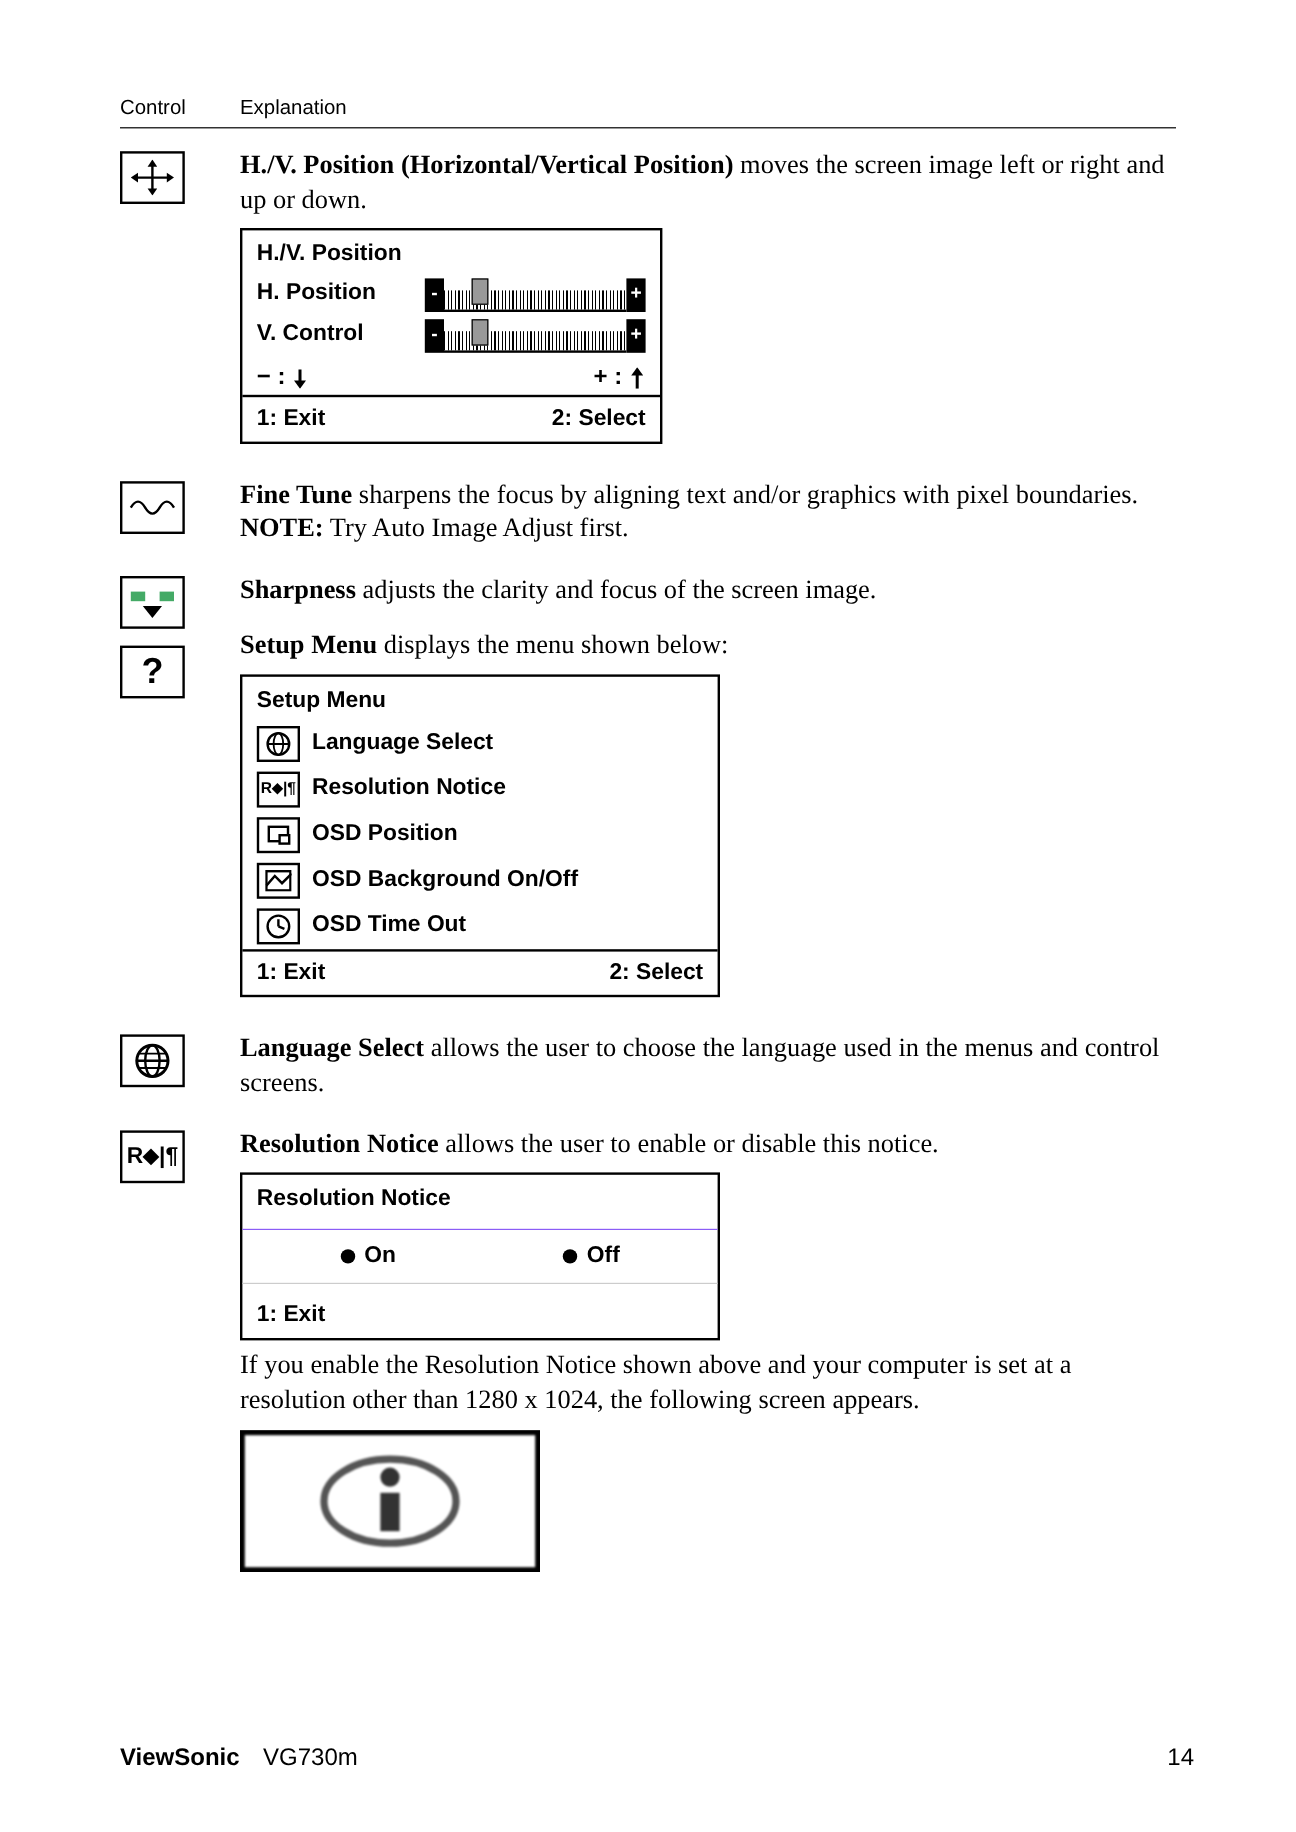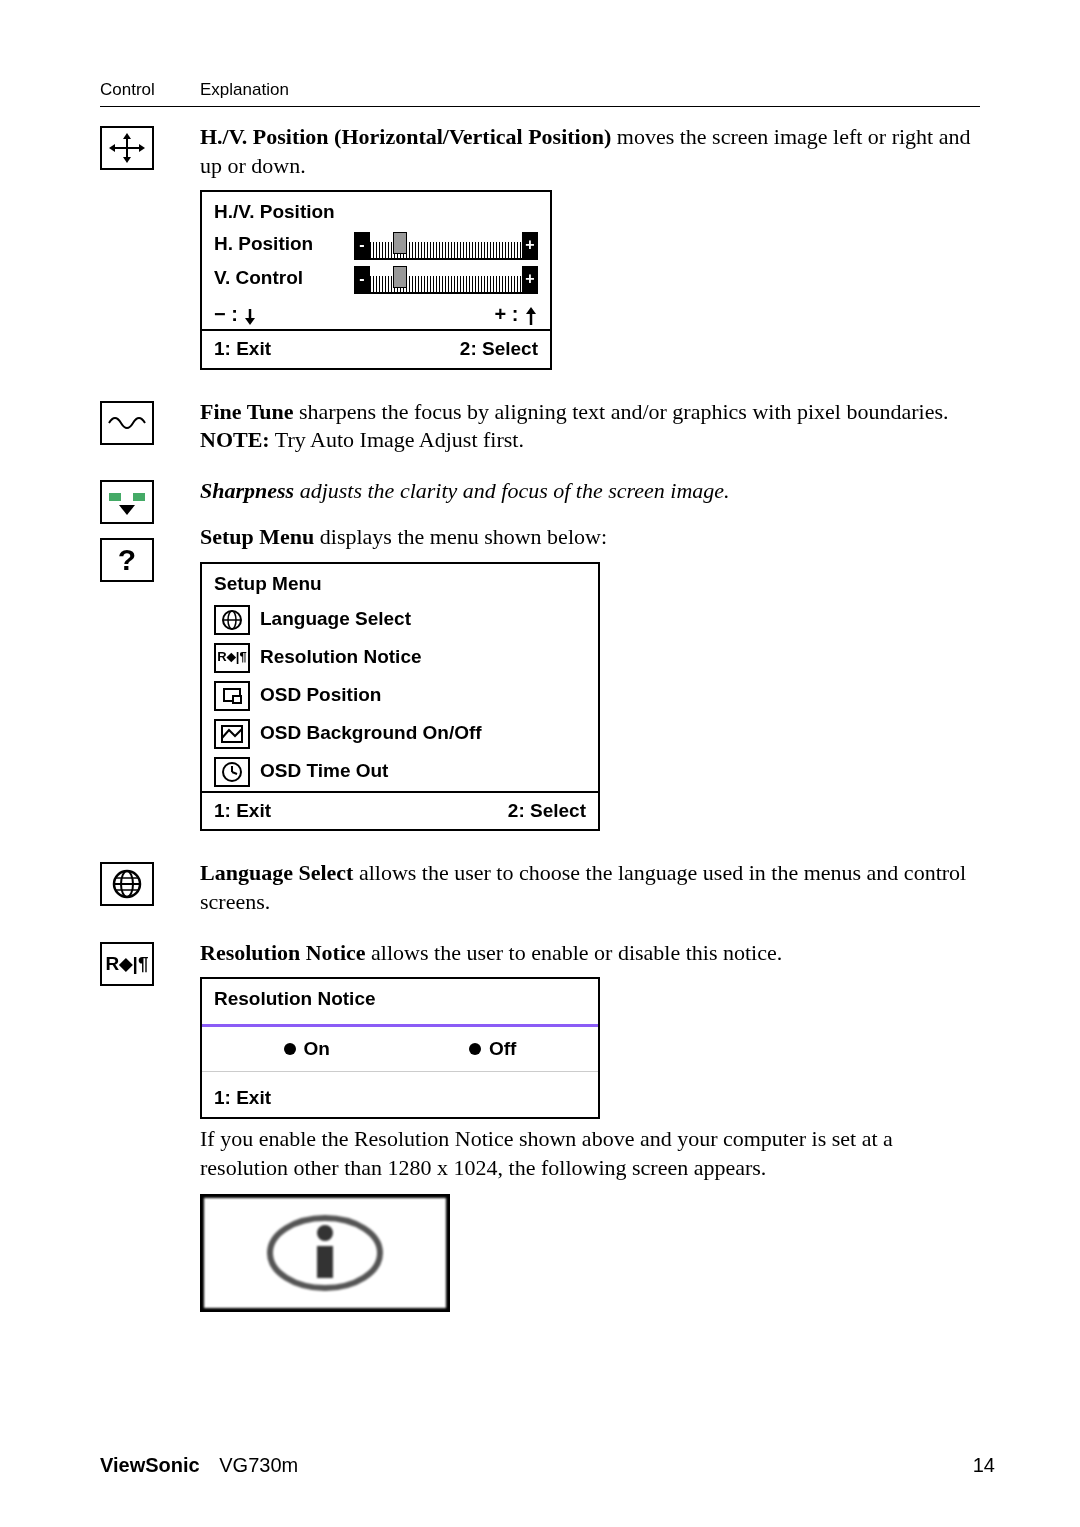--- a/index.html
+++ b/index.html
@@ -112,21 +112,21 @@
   .setup-item .mini-icon {
     width:36px;height:30px;border:2px solid #000;
     display:flex;align-items:center;justify-content:center;
     font-size:16px;
   }
   .osd-res { width: 400px; }
   .res-options {
     display:flex;
     justify-content:space-around;
     padding: 10px 12px;
-    border-top:3px solid #8b5cf6;
+    border-top:1px solid #8b5cf6;
     border-bottom:1px solid #ccc;
     margin:8px 0;
   }
   .res-opt { display:flex;align-items:center;gap:8px; }
   .bullet { width:12px;height:12px;background:#000;border-radius:50%; }
   .info-blur {
     width: 250px;
     border: 4px solid #000;
     background: #000;
     padding: 0;
@@ -234,21 +234,21 @@
         <rect x="2" y="4" width="12" height="8" fill="#4a6"></rect>
         <rect x="26" y="4" width="12" height="8" fill="#4a6"></rect>
         <polygon points="20,26 12,16 28,16" fill="#000"></polygon>
       </svg>
     </div>
     <div class="icon-box">
       <span style="font-family:Arial;font-weight:bold;font-size:30px;">?</span>
     </div>
   </div>
   <div class="content-col">
-    <p style="margin-bottom:18px;font-style:italic;"><span class="bold">Sharpness</span><span> adjusts the clarity and focus of the screen image.</span></p>
+    <p style="margin-bottom:18px;"><span class="bold">Sharpness</span><span> adjusts the clarity and focus of the screen image.</span></p>
     <p><span class="bold">Setup Menu</span><span> displays the menu shown below:</span></p>
 
     <div class="osd-box osd-setup">
       <div class="osd-title">Setup Menu</div>
       <div class="setup-item">
         <div class="mini-icon">
             <svg width="22" height="22">
               <circle cx="11" cy="11" r="9" fill="none" stroke="#000" stroke-width="2"></circle>
               <ellipse cx="11" cy="11" rx="4" ry="9" fill="none" stroke="#000" stroke-width="1.5"></ellipse>
               <line x1="2" y1="11" x2="20" y2="11" stroke="#000" stroke-width="1.5"></line>

